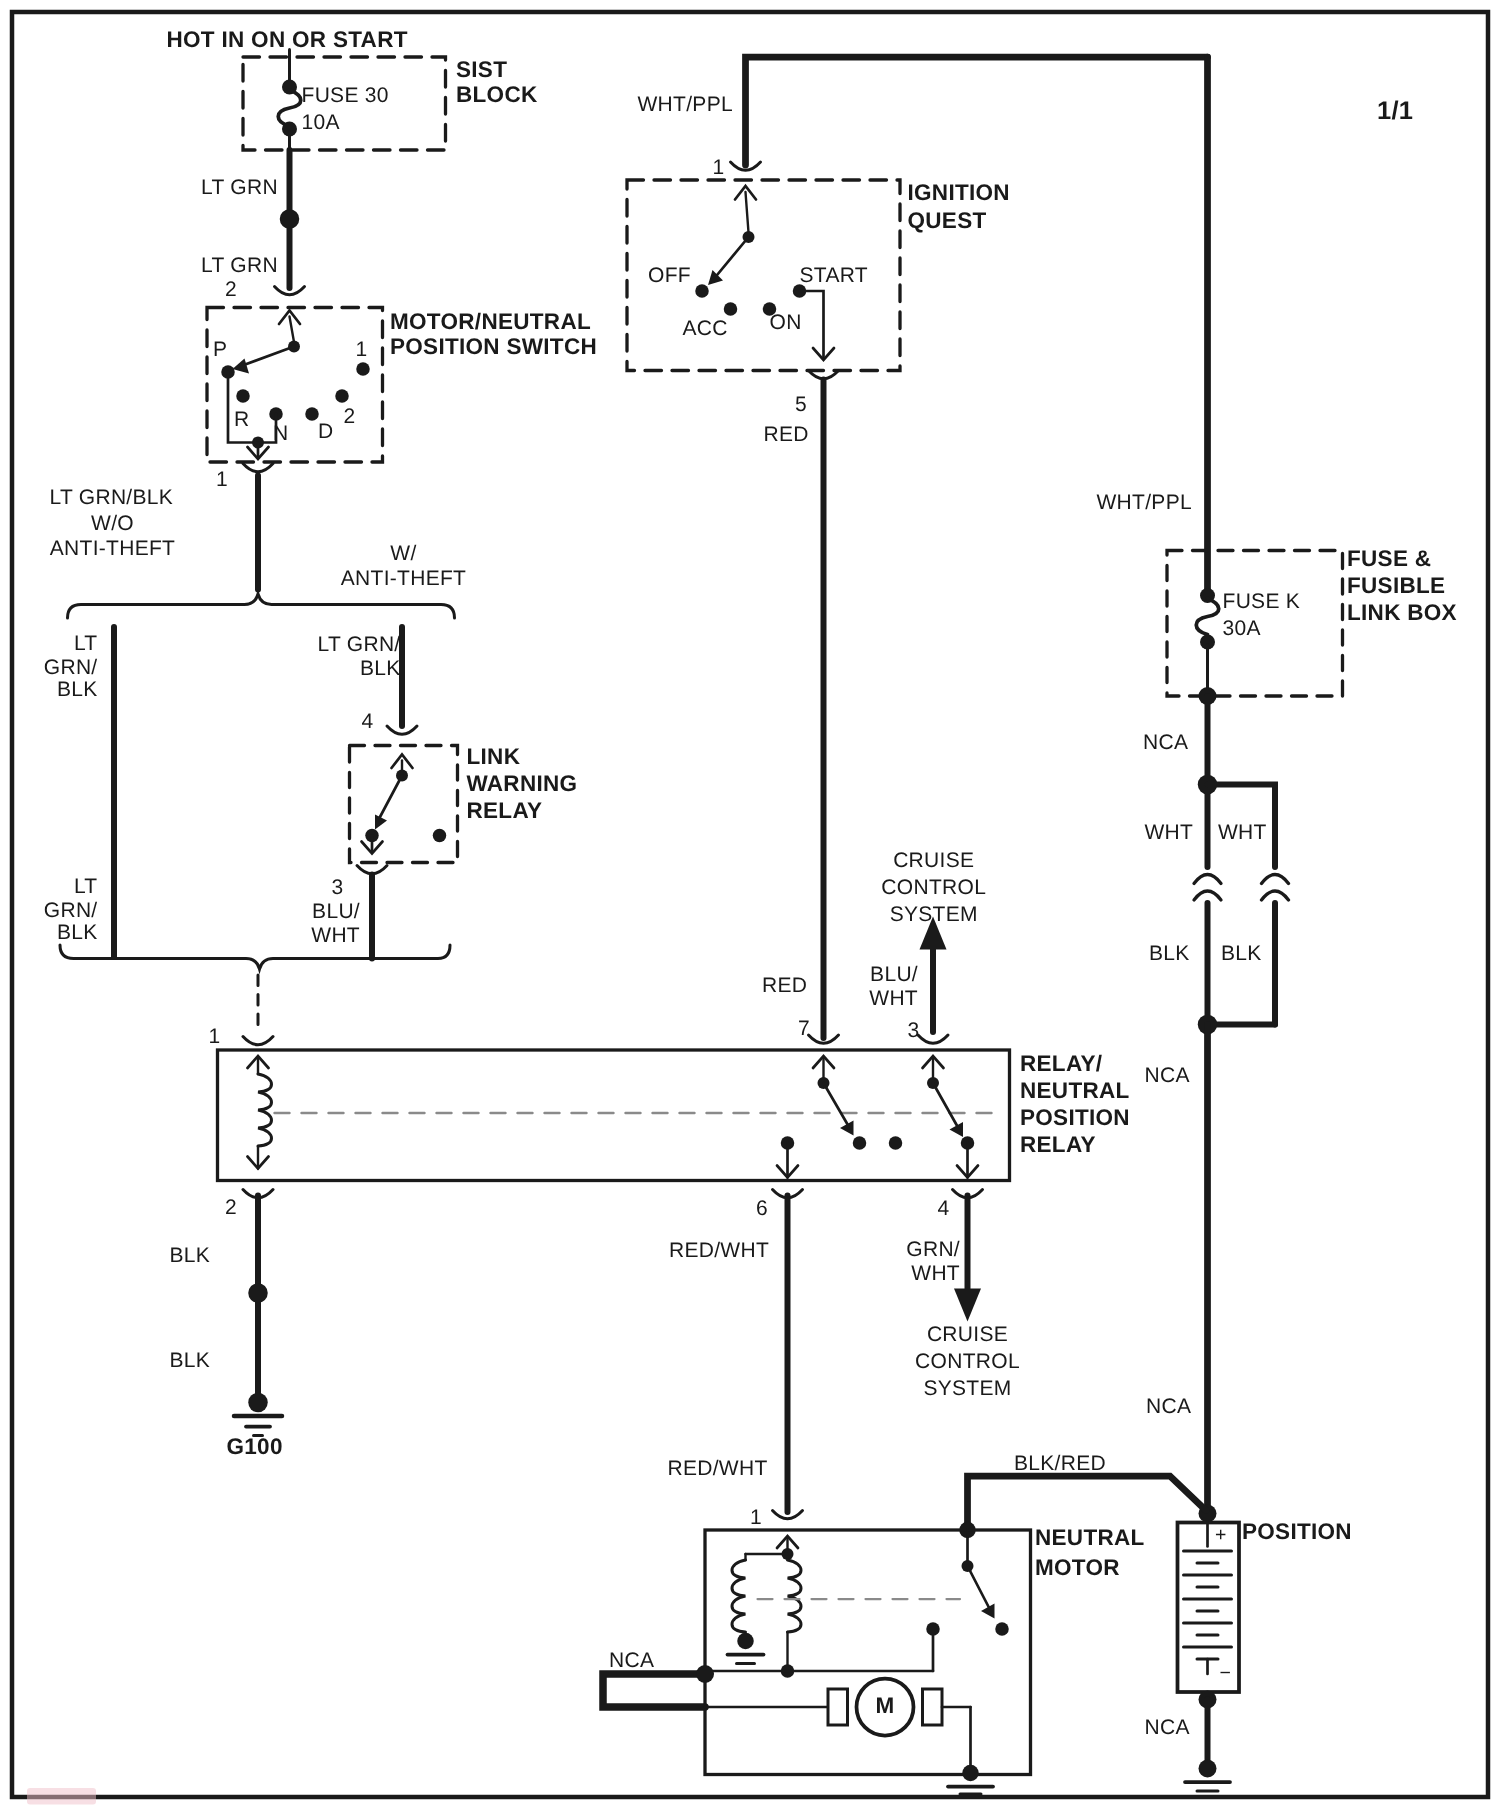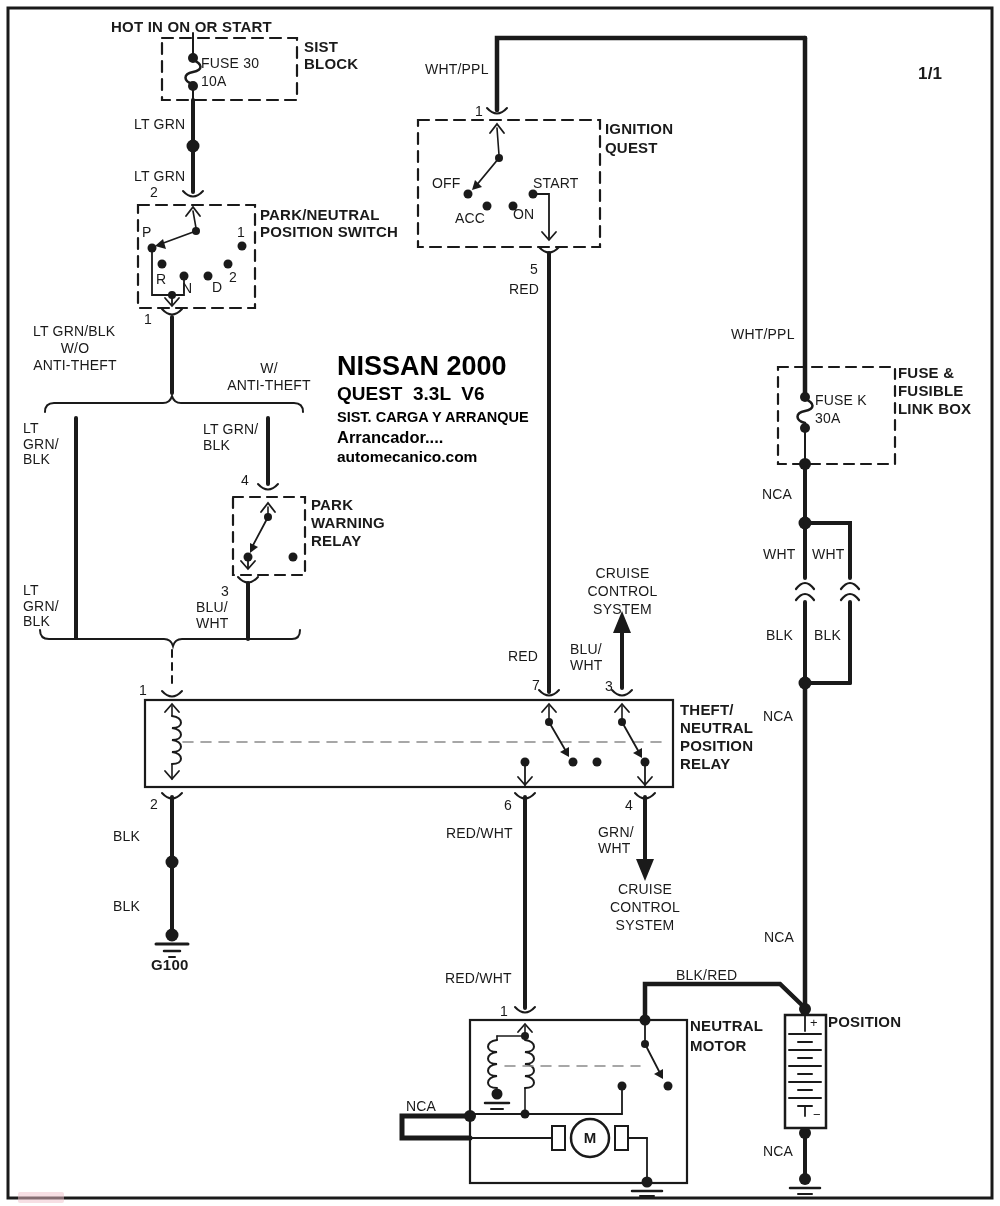--- a/index.html
+++ b/index.html
@@ -3,21 +3,21 @@
 <meta charset="utf-8">
 <style>
   html,body{margin:0;padding:0;background:#fff;}
   #page{position:relative;width:1000px;height:1206px;background:#fff;overflow:hidden;
         font-family:"Liberation Sans",sans-serif;color:#1a1a1a;}
   svg{position:absolute;left:0;top:0;}
   .lbl{position:absolute;font:14px/1.15 "Liberation Sans",sans-serif;color:#1a1a1a;
        white-space:nowrap;letter-spacing:.2px;}
   .s15{font-size:15px;font-weight:bold;}
   .stack span{display:block;}
-  .ra{}
+  .ra{text-align:right;}
   .ce{text-align:center;}
   .bold{font-weight:bold;}
   .pre{white-space:pre;}
   #title-block{position:absolute;left:337px;top:351px;color:#000;}
   #title-block .t1{font:bold 27px/30px "Liberation Sans",sans-serif;}
   #title-block .t2{font:bold 19px/26px "Liberation Sans",sans-serif;}
   #title-block .t3{font:bold 14.5px/20px "Liberation Sans",sans-serif;}
   #title-block .t4{font:bold 16.5px/20px "Liberation Sans",sans-serif;}
   #title-block .t5{font:bold 15.5px/19px "Liberation Sans",sans-serif;}
   #logo-remnant{position:absolute;left:18px;top:1192px;width:46px;height:11px;
@@ -248,21 +248,21 @@
 <span class="lbl" style="left:201px;top:55px">FUSE 30</span>
 <span class="lbl" style="left:201px;top:73px">10A</span>
 <div class="lbl s15 stack" style="left:304px;top:38px;line-height:17px">
   <span>SIST</span>
   <span>BLOCK</span>
 </div>
 <span class="lbl" style="left:134px;top:116px">LT GRN</span>
 <span class="lbl" style="left:134px;top:168px">LT GRN</span>
 <span class="lbl" style="left:150px;top:184px">2</span>
 <div class="lbl s15 stack" style="left:260px;top:206px;line-height:17px">
-  <span>PARK/NEUTRAL</span>
+  <span>MOTOR/NEUTRAL</span>
   <span>POSITION SWITCH</span>
 </div>
 <span class="lbl" style="left:142px;top:224px">P</span>
 <span class="lbl" style="left:237px;top:224px">1</span>
 <span class="lbl" style="left:156px;top:271px">R</span>
 <span class="lbl" style="left:182px;top:280px">N</span>
 <span class="lbl" style="left:212px;top:279px">D</span>
 <span class="lbl" style="left:229px;top:269px">2</span>
 <span class="lbl" style="left:144px;top:311px">1</span>
 <span class="lbl" style="left:33px;top:323px">LT GRN/BLK</span>
@@ -285,21 +285,21 @@
   <span>GRN/</span>
   <span>BLK</span>
 </div>
 <div class="lbl stack ra" style="left:203px;top:421px;width:64px;line-height:16px">
   <span>LT GRN/</span>
   <span>BLK</span>
 </div>
 
 <span class="lbl" style="left:241px;top:472px">4</span>
 <div class="lbl s15 stack" style="left:311px;top:496px;line-height:18px">
-  <span>PARK</span>
+  <span>LINK</span>
   <span>WARNING</span>
   <span>RELAY</span>
 </div>
 <span class="lbl" style="left:221px;top:583px">3</span>
 <div class="lbl stack ra" style="left:196px;top:599px;width:44px;line-height:16px">
   <span>BLU/</span>
   <span>WHT</span>
 </div>
 
 <span class="lbl" style="left:425px;top:61px">WHT/PPL</span>
@@ -309,27 +309,20 @@
   <span>QUEST</span>
 </div>
 <span class="lbl" style="left:432px;top:175px">OFF</span>
 <span class="lbl" style="left:455px;top:210px">ACC</span>
 <span class="lbl" style="left:513px;top:206px">ON</span>
 <span class="lbl" style="left:533px;top:175px">START</span>
 <span class="lbl" style="left:530px;top:261px">5</span>
 <span class="lbl" style="left:509px;top:281px">RED</span>
 <span class="lbl bold" style="left:918px;top:64px;font-size:17px">1/1</span>
 
-<div id="title-block">
-  <div class="t1">NISSAN 2000</div>
-  <div class="t2 pre">QUEST  3.3L  V6</div>
-  <div class="t3">SIST. CARGA Y ARRANQUE</div>
-  <div class="t4">Arrancador....</div>
-  <div class="t5">automecanico.com</div>
-</div>
 
 <span class="lbl" style="left:731px;top:326px">WHT/PPL</span>
 <span class="lbl" style="left:815px;top:392px">FUSE K</span>
 <span class="lbl" style="left:815px;top:410px">30A</span>
 <div class="lbl s15 stack" style="left:898px;top:364px;line-height:18px">
   <span>FUSE &amp;</span>
   <span>FUSIBLE</span>
   <span>LINK BOX</span>
 </div>
 <span class="lbl" style="left:762px;top:486px">NCA</span>
@@ -349,21 +342,21 @@
   <span>BLU/</span>
   <span>WHT</span>
 </div>
 <span class="lbl" style="left:532px;top:677px">7</span>
 <span class="lbl" style="left:605px;top:678px">3</span>
 <span class="lbl" style="left:139px;top:682px">1</span>
 <span class="lbl" style="left:150px;top:796px">2</span>
 <span class="lbl" style="left:504px;top:797px">6</span>
 <span class="lbl" style="left:625px;top:797px">4</span>
 <div class="lbl s15 stack" style="left:680px;top:701px;line-height:18px">
-  <span>THEFT/</span>
+  <span>RELAY/</span>
   <span>NEUTRAL</span>
   <span>POSITION</span>
   <span>RELAY</span>
 </div>
 
 <span class="lbl" style="left:113px;top:828px">BLK</span>
 <span class="lbl" style="left:113px;top:898px">BLK</span>
 <span class="lbl s15" style="left:151px;top:956px">G100</span>
 
 <span class="lbl" style="left:446px;top:825px">RED/WHT</span>

